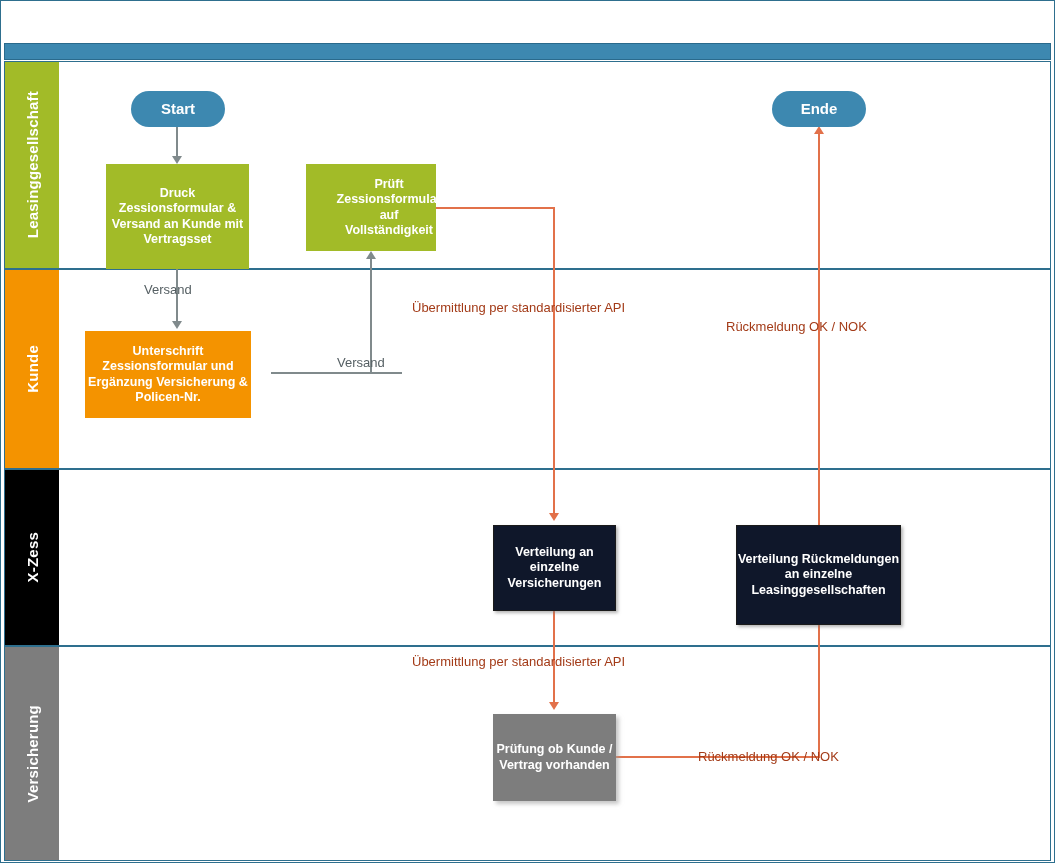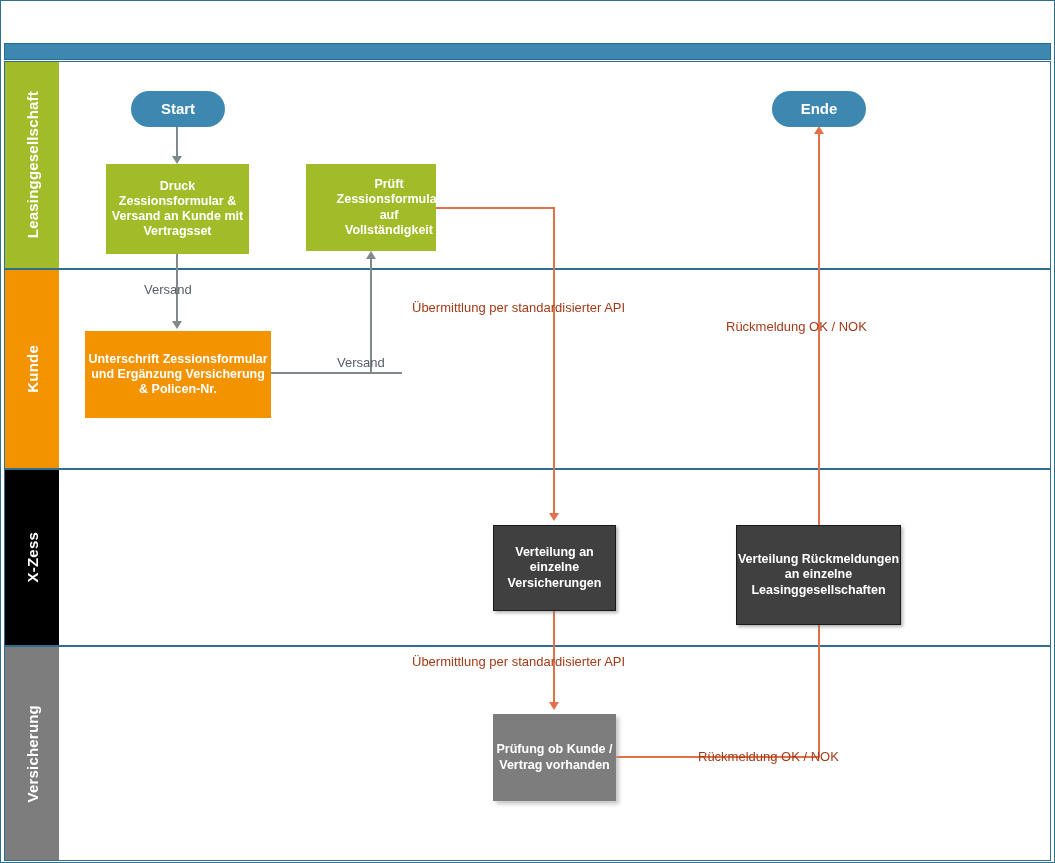--- a/index.html
+++ b/index.html
@@ -98,21 +98,21 @@
   }
   .node-green {
     background: #a2bb28;
     font-size: 12.5px;
   }
   .node-orange {
     background: #f49300;
     font-size: 12.5px;
   }
   .node-black {
-    background: #404040;
+    background: #0f172a;
     font-size: 12.5px;
     border: 1px solid #1a1a1a;
     box-shadow: 2px 2px 3px rgba(120,120,120,0.55);
   }
   .node-gray {
     background: #7d7d7d;
     font-size: 12.5px;
     box-shadow: 3px 3px 4px rgba(160,160,160,0.6);
   }
 
@@ -228,29 +228,29 @@
   <div class="lbl lbl-red" style="left:725px; top:318px;">Rückmeldung OK / NOK</div>
 
   <div class="node node-pill" style="left:130px; top:90px; width:94px; height:36px;">
     <span>Start</span>
   </div>
 
   <div class="node node-pill" style="left:771px; top:90px; width:94px; height:36px;">
     <span>Ende</span>
   </div>
 
-  <div class="node node-green" style="left:105px; top:163px; width:143px; height:90px;">
+  <div class="node node-green" style="left:105px; top:163px; width:143px; height:105px;">
     <span>Druck Zessionsformular &amp; Versand an Kunde mit Vertragsset</span>
   </div>
 
   <div class="node node-green" style="left:305px; top:163px; width:130px; height:87px;padding-left:36px;">
     <span>Prüft Zessionsformular auf Vollständigkeit</span>
   </div>
 
-  <div class="node node-orange" style="left:84px; top:330px; width:186px; height:87px;">
+  <div class="node node-orange" style="left:84px; top:330px; width:166px; height:87px;">
     <span>Unterschrift Zessionsformular und Ergänzung Versicherung &amp; Policen-Nr.</span>
   </div>
 
   <div class="node node-black" style="left:492px; top:524px; width:123px; height:86px;">
     <span>Verteilung an einzelne Versicherungen</span>
   </div>
 
   <div class="node node-black" style="left:735px; top:524px; width:165px; height:100px;">
     <span>Verteilung Rückmeldungen an einzelne Leasinggesellschaften</span>
   </div>

